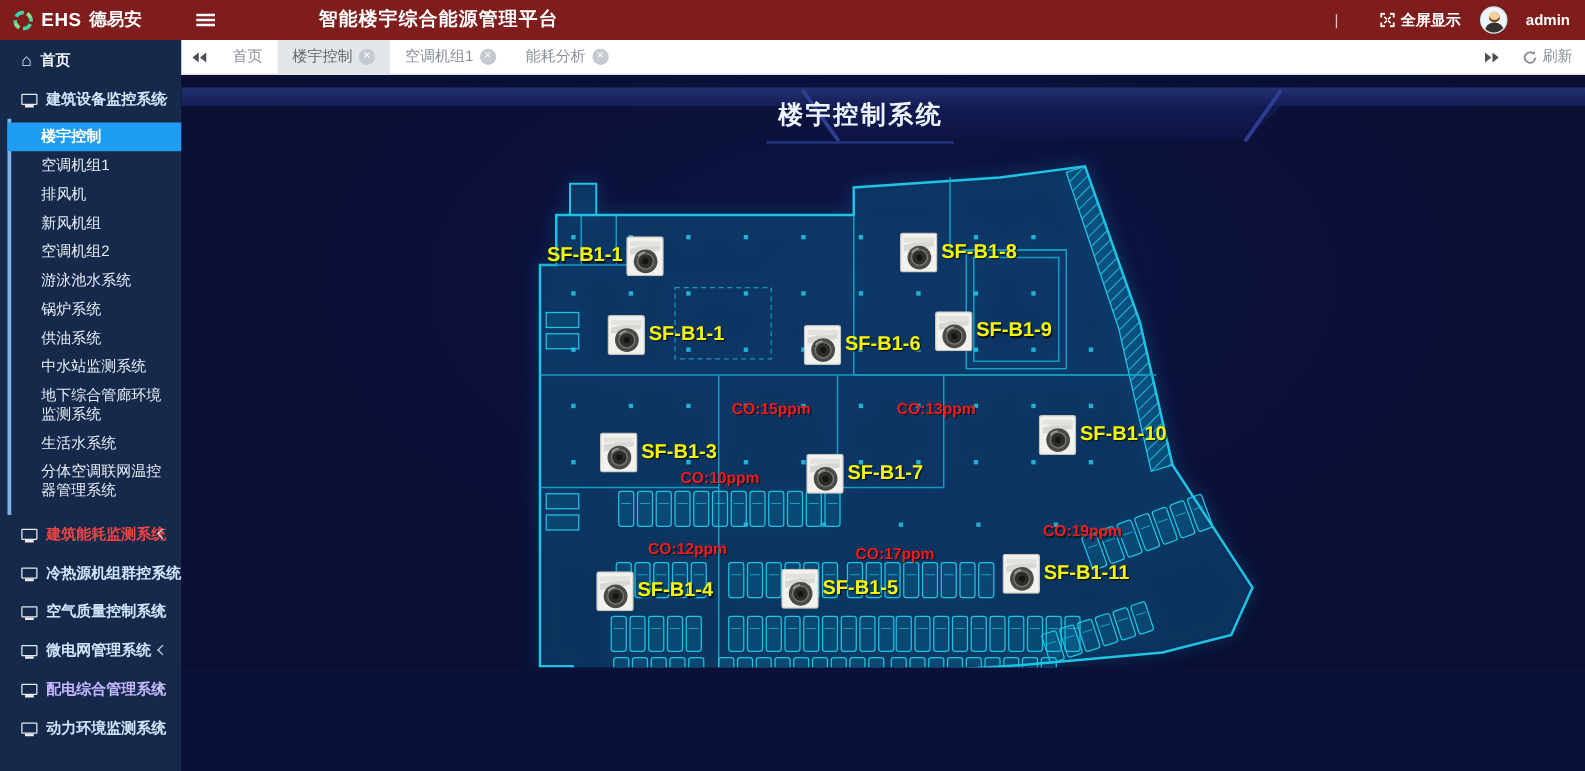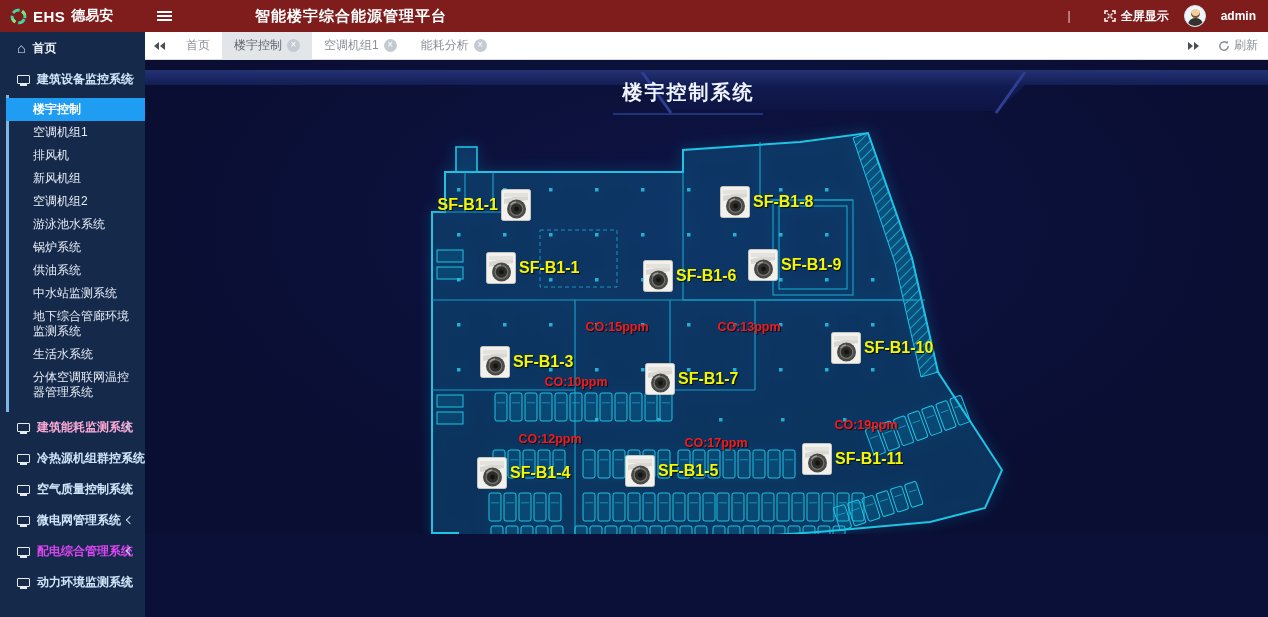--- a/index.html
+++ b/index.html
@@ -113,41 +113,41 @@
         <div class="sub-item">空调机组2</div>
         <div class="sub-item">游泳池水系统</div>
         <div class="sub-item">锅炉系统</div>
         <div class="sub-item">供油系统</div>
         <div class="sub-item">中水站监测系统</div>
         <div class="sub-item">地下综合管廊环境监测系统</div>
         <div class="sub-item">生活水系统</div>
         <div class="sub-item">分体空调联网温控器管理系统</div>
       </div>
     <div id="collapsed-groups">
-        <div class="side-group" style="color: #f9a8d4;">
+        <div class="side-group" style="color: #ef4444;">
           <span class="mon-icon"></span>
           <span>建筑能耗监测系统</span>
           <span class="chev left"></span>
         </div>
         <div class="side-group" style="color: rgb(207, 230, 250);">
           <span class="mon-icon"></span>
           <span>冷热源机组群控系统</span>
           <span class="chev left"></span>
         </div>
         <div class="side-group" style="color: rgb(207, 230, 250);">
           <span class="mon-icon"></span>
           <span>空气质量控制系统</span>
           <span class="chev left"></span>
         </div>
         <div class="side-group" style="color: rgb(207, 230, 250); text-align: right;">
           <span class="mon-icon"></span>
           <span>微电网管理系统</span>
           <span class="chev left"></span>
         </div>
-        <div class="side-group" style="color: #d946ef; align-items: center;">
+        <div class="side-group" style="color: #c4b5fd; align-items: center;">
           <span class="mon-icon"></span>
           <span>配电综合管理系统</span>
           <span class="chev left"></span>
         </div>
         <div class="side-group" style="color: rgb(207, 230, 250);">
           <span class="mon-icon"></span>
           <span>动力环境监测系统</span>
           <span class="chev left"></span>
         </div>
       </div>

